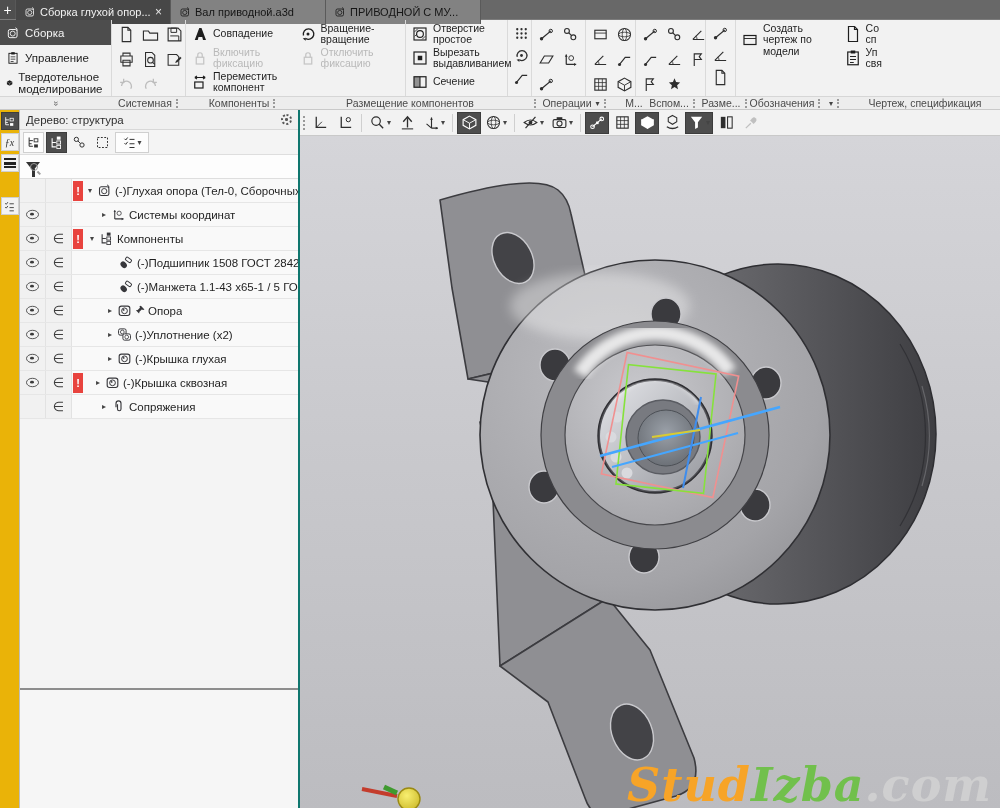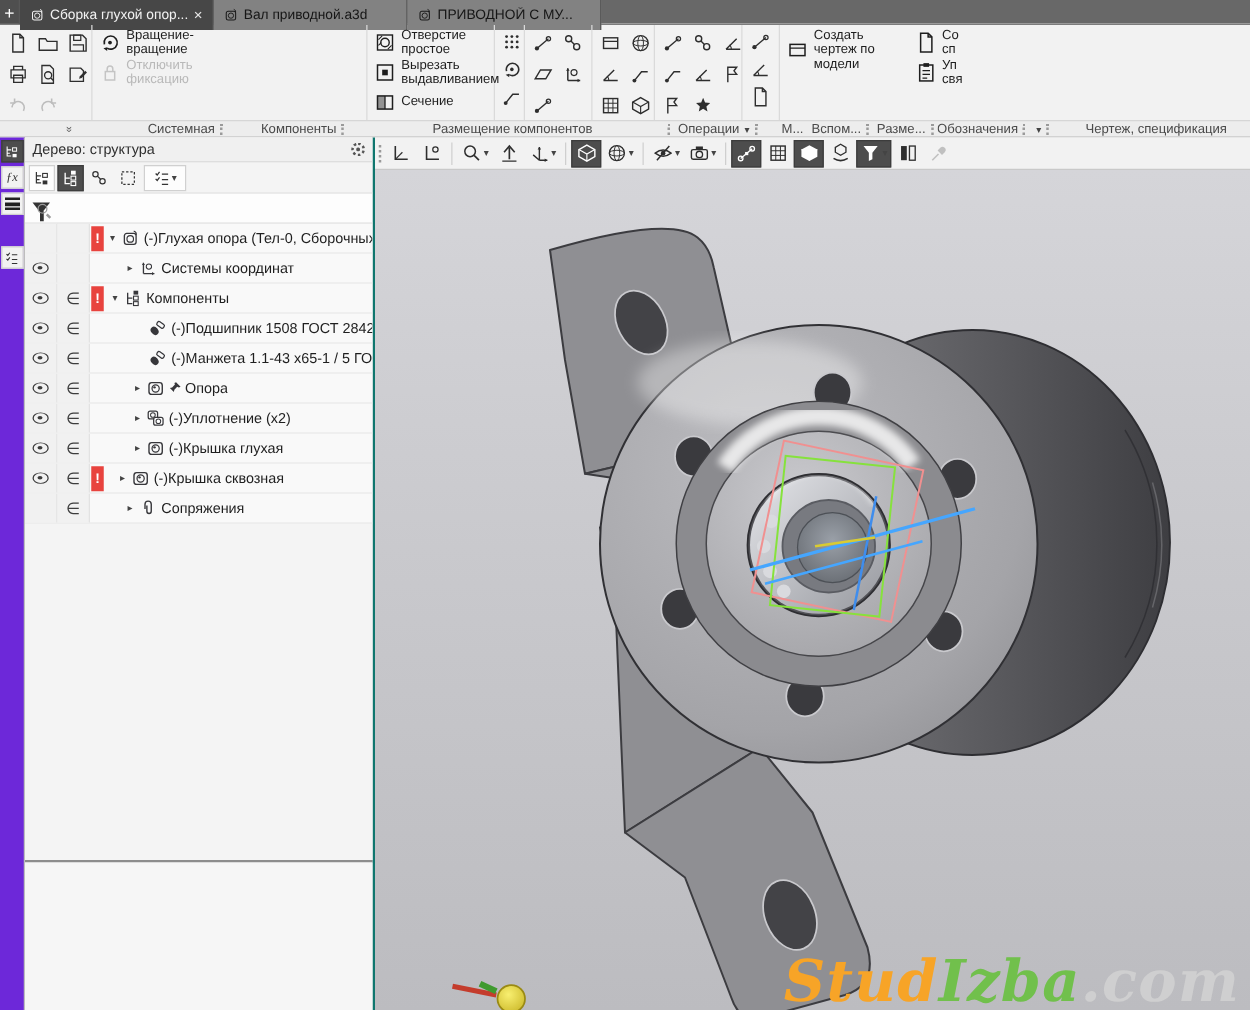--- a/index.html
+++ b/index.html
@@ -35,21 +35,21 @@
 
   
   .glabels { display:flex; height:14px; background:#ededed; border-top:1px solid #d6d6d6; border-bottom:1px solid #c9c9c9; font-size:10.5px; color:#4a4a4a; align-items:center; }
   .glab { display:flex; align-items:center; justify-content:center; gap:4px; height:100%; overflow:hidden; white-space:nowrap; }
   .handle { width:4px; height:9px; border-left:2px dotted #9a9a9a; }
   .caret { font-size:8px; color:#444; }
   .chev { color:#5a5a5a; font-size:9px; transform:rotate(90deg); display:inline-block; letter-spacing:-1px;}
 
   
   .main { display:flex; height:698px; }
-  .leftstrip { width:20px; background:#6d28d9; border-right:1px solid #bdbdbd; display:flex; flex-direction:column; align-items:center; padding-top:2px; gap:3px; }
+  .leftstrip { width:20px; background:#eab308; border-right:1px solid #bdbdbd; display:flex; flex-direction:column; align-items:center; padding-top:2px; gap:3px; }
   .sbtn { width:18px; height:18px; display:flex; align-items:center; justify-content:center; color:#333; background:#f2f2f2; border:1px solid #cfcfcf; cursor:pointer; font-size:10px;}
   .sbtn.on { background:#4d4d4d; color:#fff; border-color:#3d3d3d; }
   .sbtn svg{ width:13px; height:13px;}
   .bars{ width:12px; height:10px; border-top:2.5px solid #222; border-bottom:2.5px solid #222; position:relative;}
   .bars::after{content:""; position:absolute; left:0; top:2.2px; width:100%; height:2.5px; background:#222;}
 
   
   .treepanel { width:280px; background:#f7f7f7; border-right:2px solid #0f766e; display:flex; flex-direction:column; }
   .thead { height:20px; display:flex; align-items:center; padding:0 6px; background:#f0f0f0; border-bottom:1px solid #d8d8d8; color:#2f2f2f; font-size:11.5px; }
   .gear { margin-left:auto; width:11px; height:11px; border:2px dotted #555; border-radius:50%; position:relative; cursor:pointer;}
@@ -359,20 +359,40 @@
     </div>
     <div class="tab">
       <svg class="dico" viewBox="0 0 24 24" style="color:#1a1a1a">
           <use href="#s-asm"></use>
         </svg>
       <span class="tlab">ПРИВОДНОЙ С МУ...</span>
     </div>
   </div>
 
   <div class="ribbon">
+    <div class="menucol">
+      <div class="mitem active">
+        <svg width="14" height="14" viewBox="0 0 24 24">
+            <use href="#s-asm"></use>
+          </svg>
+        <span class="blbl">Сборка</span>
+      </div>
+      <div class="mitem">
+        <svg width="14" height="14" viewBox="0 0 24 24">
+            <use href="#s-clipboard"></use>
+          </svg>
+        <span class="blbl">Управление</span>
+      </div>
+      <div class="mitem">
+        <svg width="14" height="14" viewBox="0 0 24 24">
+            <use href="#s-cubefill"></use>
+          </svg>
+        <span class="blbl">Твердотельное моделирование</span>
+      </div>
+    </div>
 
     <div class="g" style="width:74px">
       <div class="icgrid">
         <span class="ic">
             <svg viewBox="0 0 24 24">
               <use href="#s-page"></use>
             </svg>
           </span>
         <span class="ic">
             <svg viewBox="0 0 24 24">
@@ -407,20 +427,40 @@
         <span class="ic dis">
             <svg viewBox="0 0 24 24">
               <use href="#s-redo"></use>
             </svg>
           </span>
       </div>
     </div>
 
 
     <div class="g" style="width:220px">
+      <div class="gcol" style="width:108px">
+        <div class="rbtn">
+          <svg viewBox="0 0 24 24">
+              <use href="#s-coincide"></use>
+            </svg>
+          <span class="blbl">Совпадение</span>
+        </div>
+        <div class="rbtn dis">
+          <svg viewBox="0 0 24 24">
+              <use href="#s-lock"></use>
+            </svg>
+          <span class="blbl">Включить фиксацию</span>
+        </div>
+        <div class="rbtn">
+          <svg viewBox="0 0 24 24">
+              <use href="#s-move"></use>
+            </svg>
+          <span class="blbl">Переместить компонент</span>
+        </div>
+      </div>
       <div class="gcol" style="width:108px">
         <div class="rbtn">
           <svg viewBox="0 0 24 24">
               <use href="#s-rotate"></use>
             </svg>
           <span class="blbl">Вращение-вращение</span>
         </div>
         <div class="rbtn dis">
           <svg viewBox="0 0 24 24">
               <use href="#s-lock"></use>

